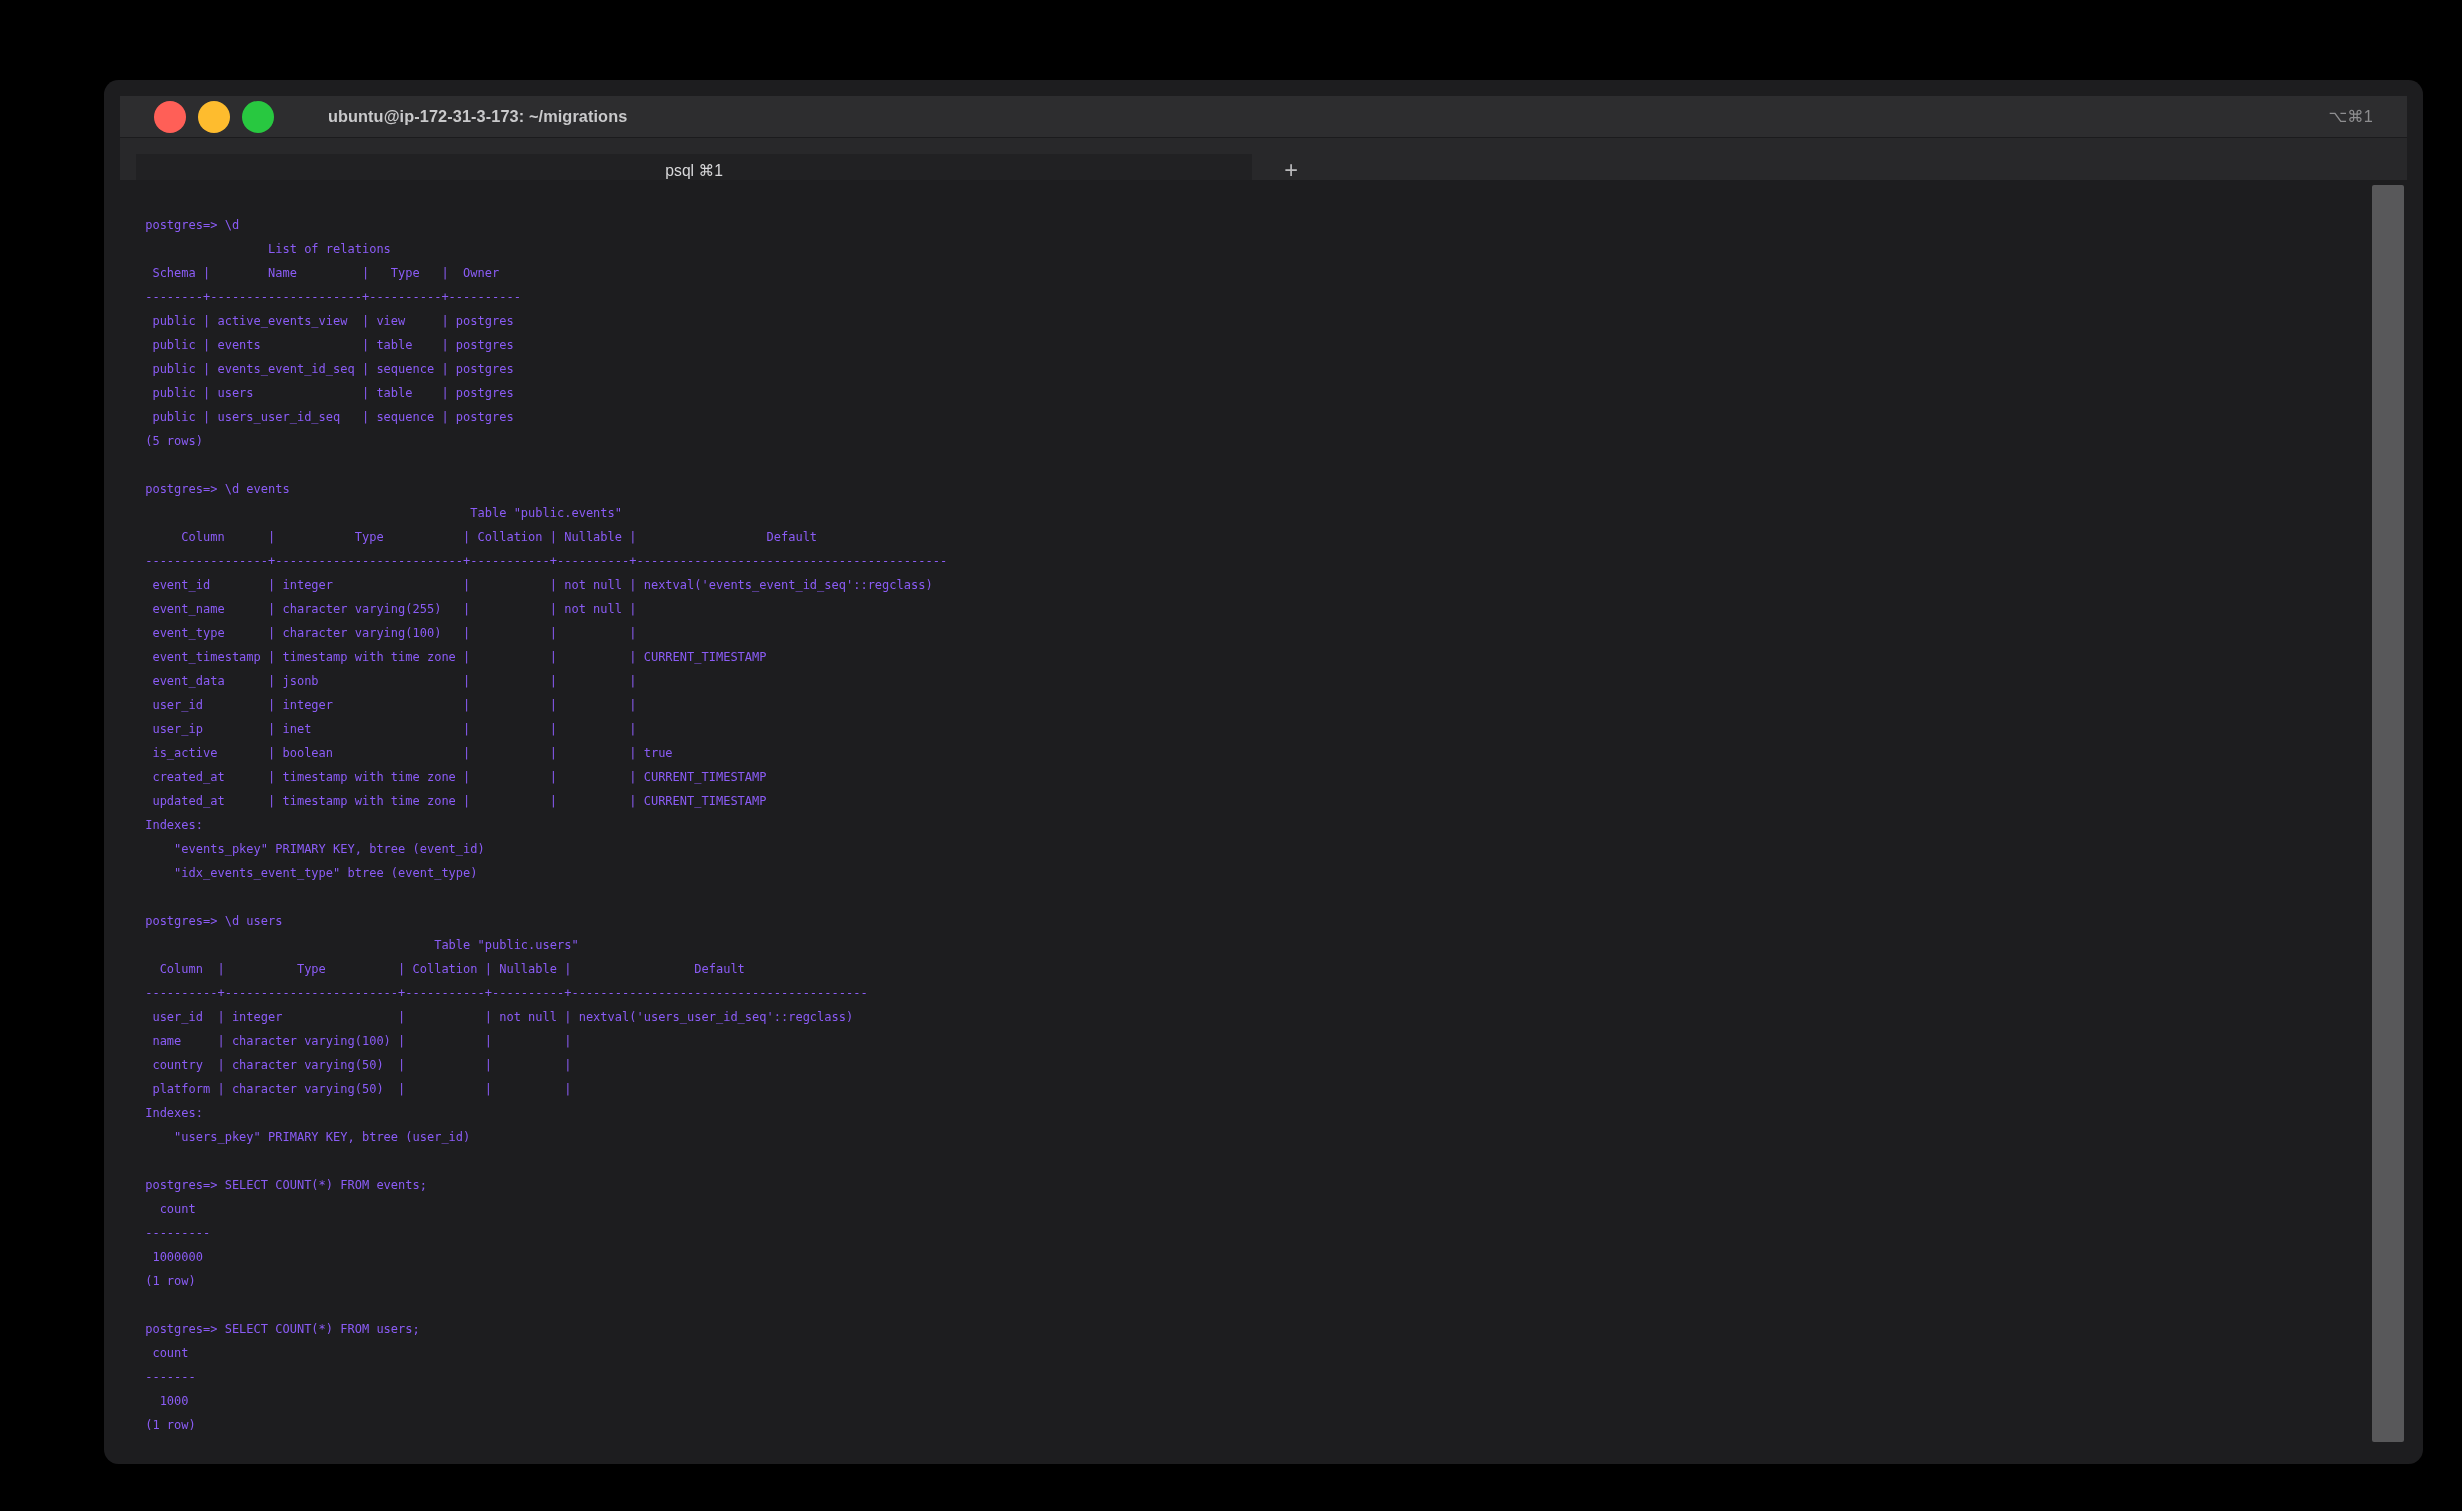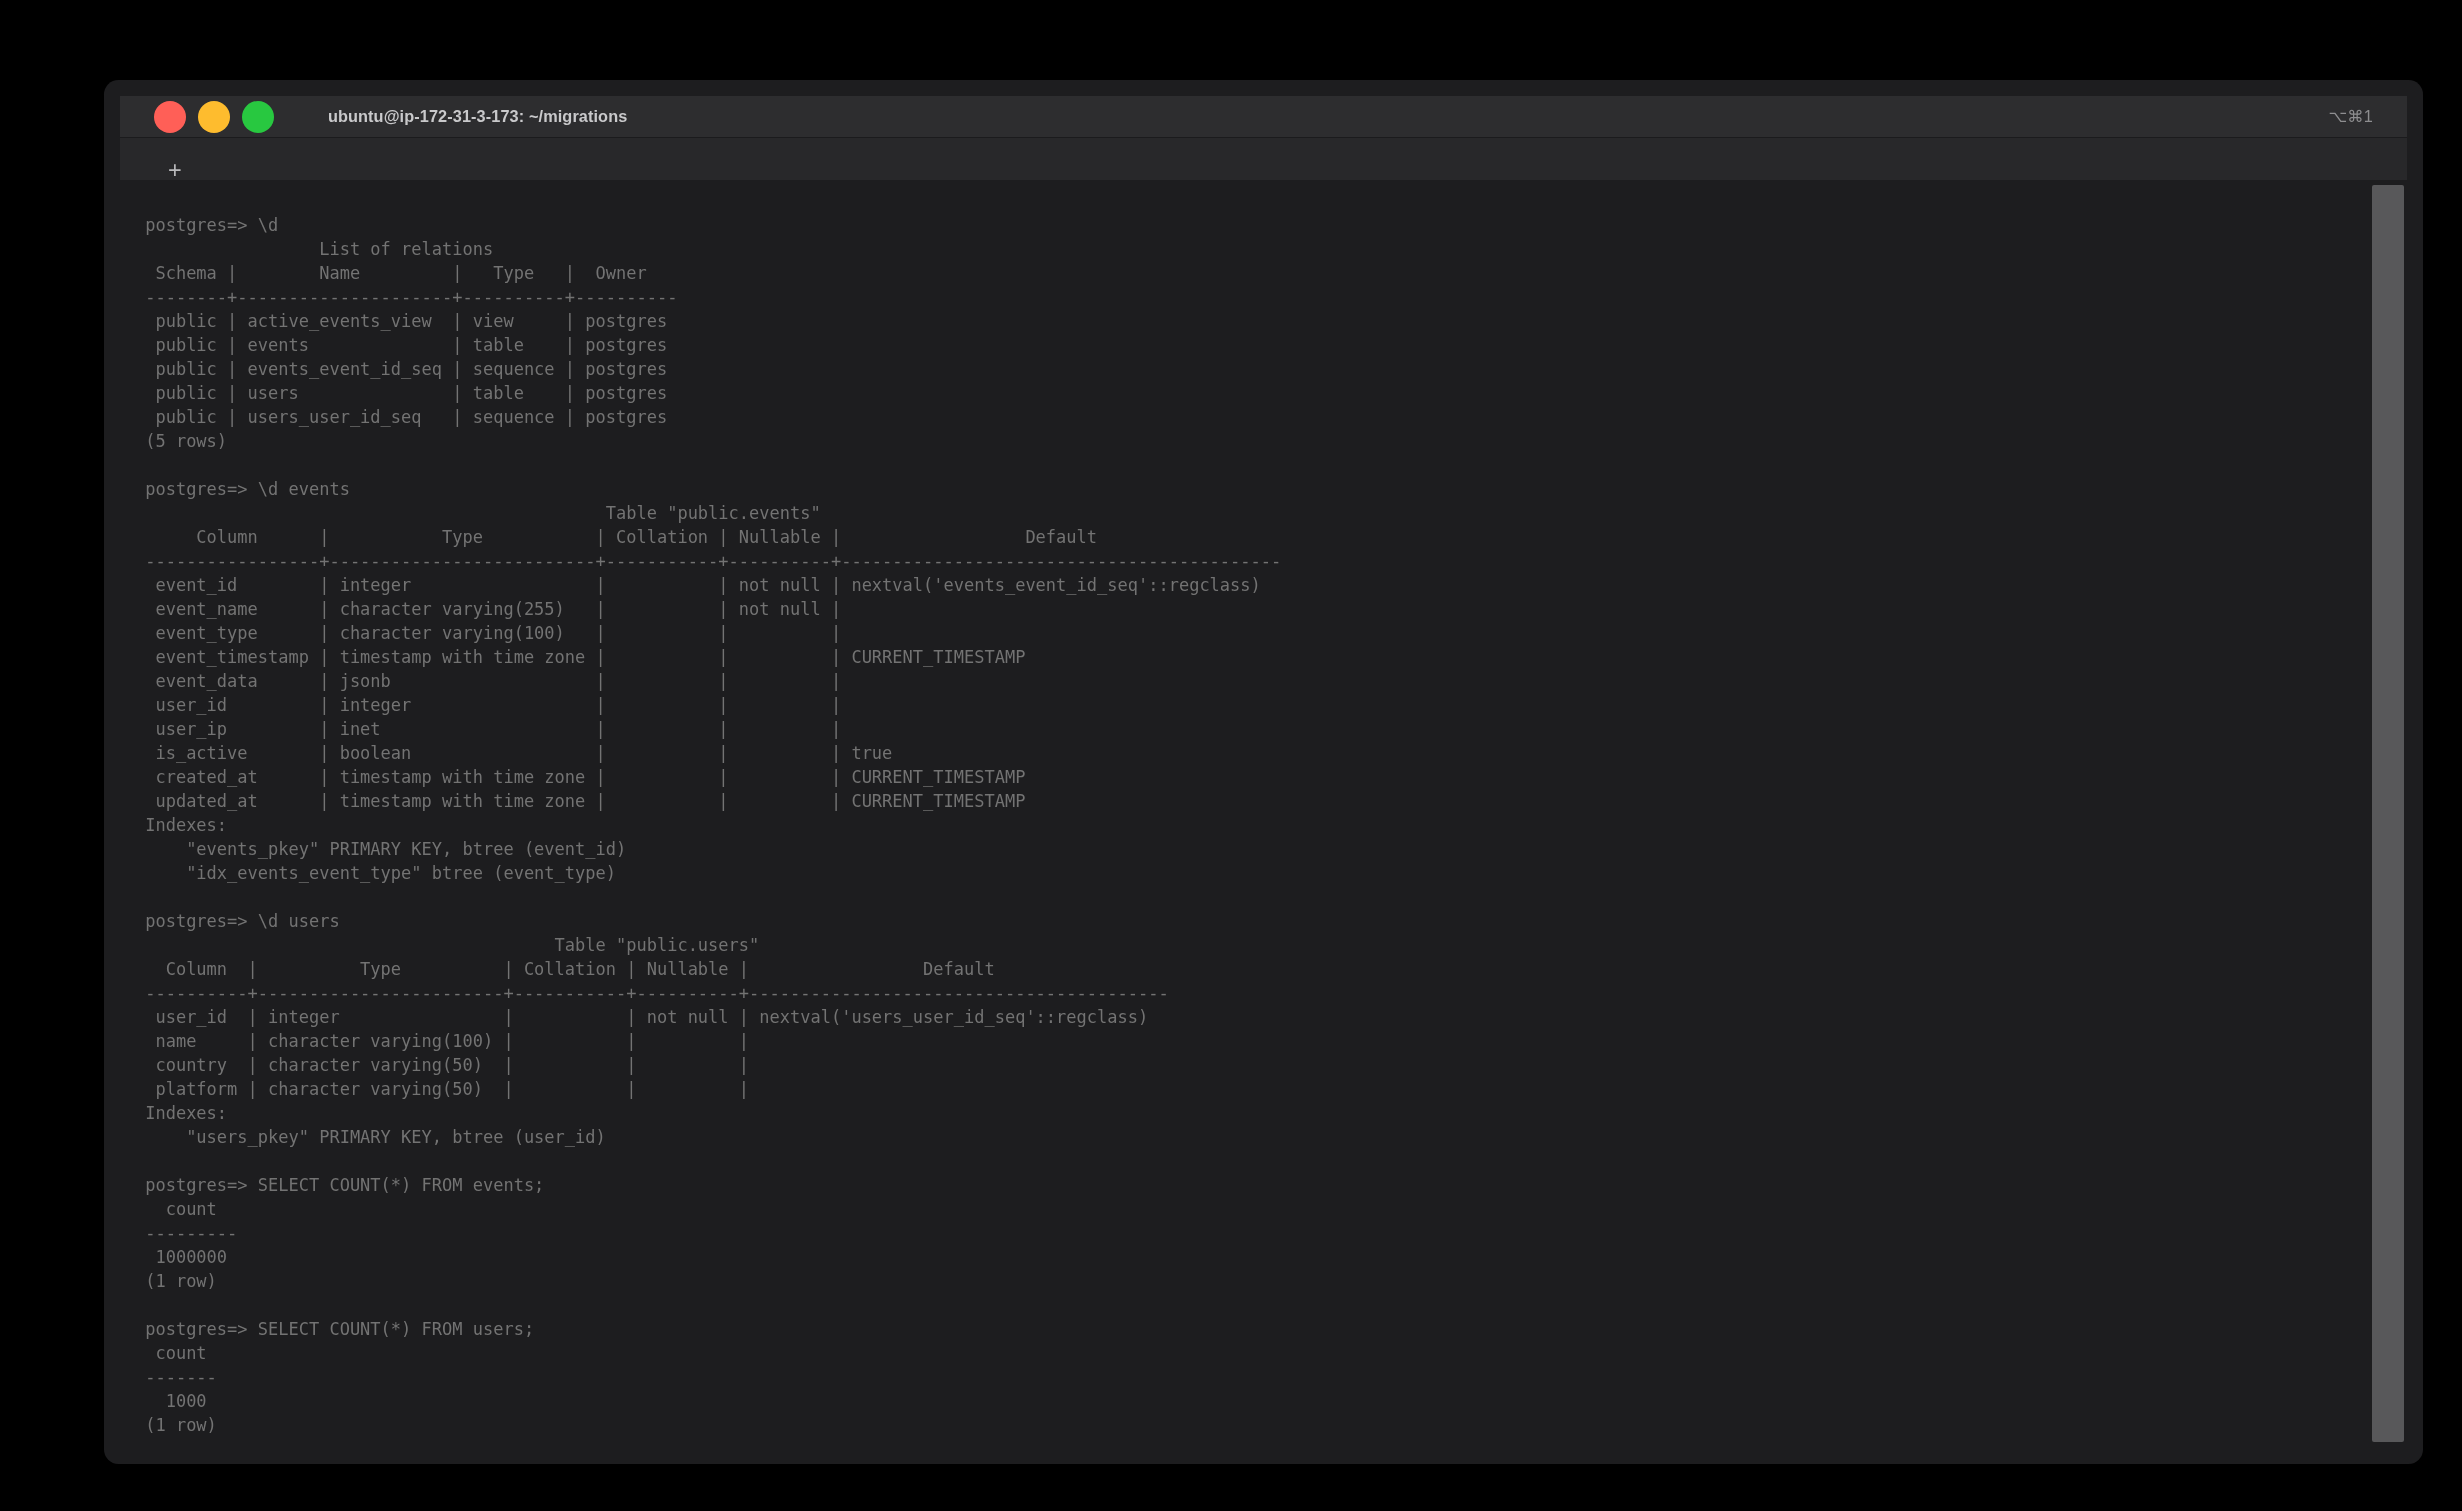--- a/index.html
+++ b/index.html
@@ -40,21 +40,21 @@
     color:#bababc; font-size:23.5px; font-weight:400;
   }
 
   
   .terminal {
     flex:1 1 auto; position:relative; background:#1d1d1f;
     padding:17px 0 0 9.2px; overflow:hidden;
   }
   .term-text, .prompt-line {
     font-family:"DejaVu Sans Mono","Liberation Mono",monospace;
-    font-size:17px; line-height:24px; color:#737373; white-space:pre;
+    font-size:12px; line-height:24px; color:#8b5cf6; white-space:pre;
   }
   .prompt-line { margin-top:24px; display:block;font-family:Liberation Serif, serif; }
   .cursor {
     display:inline-block; width:2.6px; height:19.6px; background:#d6d6d8;
     vertical-align:middle; margin-left:1.3px; position:relative; top:-1.3px;
   }
   .scrollbar {
     position:absolute; top:5.2px; right:3.3px; bottom:6.5px; width:3.9px;
     background:#58585a; border-radius:2px;
   }
@@ -69,20 +69,23 @@
       <div class="traffic-lights">
         <span class="tl tl-red"></span>
         <span class="tl tl-yellow"></span>
         <span class="tl tl-green"></span>
       </div>
       <div class="win-title">ubuntu@ip-172-31-3-173: ~/migrations</div>
       <div class="win-shortcut">⌥⌘1</div>
     </div>
 
     <div class="tabbar">
+      <div class="tab tab-active">
+        <span>psql ⌘1</span>
+      </div>
       <div class="newtab">
         <span>+</span>
       </div>
     </div>
 
     <div class="terminal">
       <pre class="term-text">postgres=&gt; \d
                  List of relations
  Schema |        Name         |   Type   |  Owner
 --------+---------------------+----------+----------

